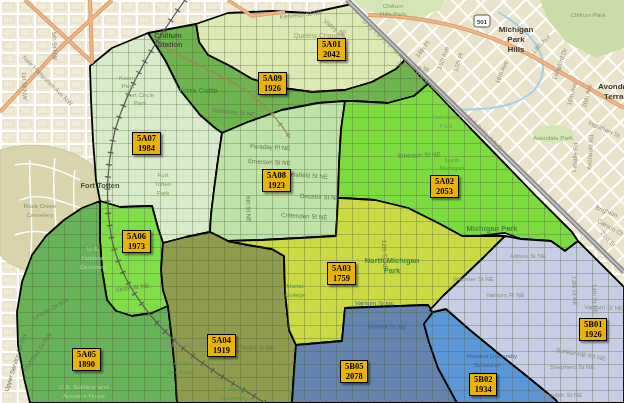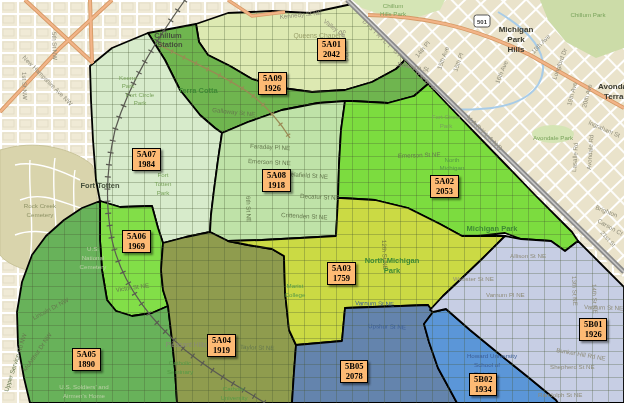--- a/index.html
+++ b/index.html
@@ -10,21 +10,21 @@
   .stg{fill:#65784e;}
   .stb{fill:#3d5f96;}
   .sty{fill:#6f7440;}
   .park{font-size:6.2px;fill:#7aa45c;}
   .parkl{font-size:6.2px;fill:#b8cfa4;}
   .nbr{font-size:7.5px;font-weight:bold;fill:#3f8a35;}
   .nbrd{font-size:7.5px;font-weight:bold;fill:#46503c;}
   .big{font-size:8px;font-weight:bold;fill:#3a3a30;}
   .bnd{font-size:5.8px;letter-spacing:1.6px;fill:#96927f;}
   .gray{fill:#8f9366;}
-  .psa{position:absolute;background:#fdba74;border:1px solid #000;
+  .psa{position:absolute;background:#eab308;border:1px solid #000;
     box-shadow:1.5px 1.5px 2px rgba(0,0,0,.45);
     font-family:"Liberation Serif",serif;font-weight:bold;font-size:8.5px;
     line-height:9.5px;text-align:center;padding:1px 4px;white-space:nowrap;z-index:5;}
   .shield{font-size:6px;fill:#333;font-weight:bold;}
 </style>
 </head>
 <body>
 
 <div id="map-root">
 <svg width="624" height="403" viewBox="0 0 624 403">
@@ -263,29 +263,29 @@
 <div class="psa" style="left:207px;top:334px">
       <div>5A04</div>
       <div>1919</div>
     </div>
 <div class="psa" style="left:72px;top:348px">
       <div>5A05</div>
       <div>1890</div>
     </div>
 <div class="psa" style="left:122px;top:230px">
       <div>5A06</div>
-      <div>1969</div>
-    </div>
-<div class="psa" style="left:132px;top:148px">
+      <div>1973</div>
+    </div>
+<div class="psa" style="left:132px;top:132px">
       <div>5A07</div>
       <div>1984</div>
     </div>
 <div class="psa" style="left:262px;top:169px">
       <div>5A08</div>
-      <div>1918</div>
+      <div>1923</div>
     </div>
 <div class="psa" style="left:258px;top:72px">
       <div>5A09</div>
       <div>1926</div>
     </div>
 <div class="psa" style="left:579px;top:318px">
       <div>5B01</div>
       <div>1926</div>
     </div>
 <div class="psa" style="left:469px;top:373px">

